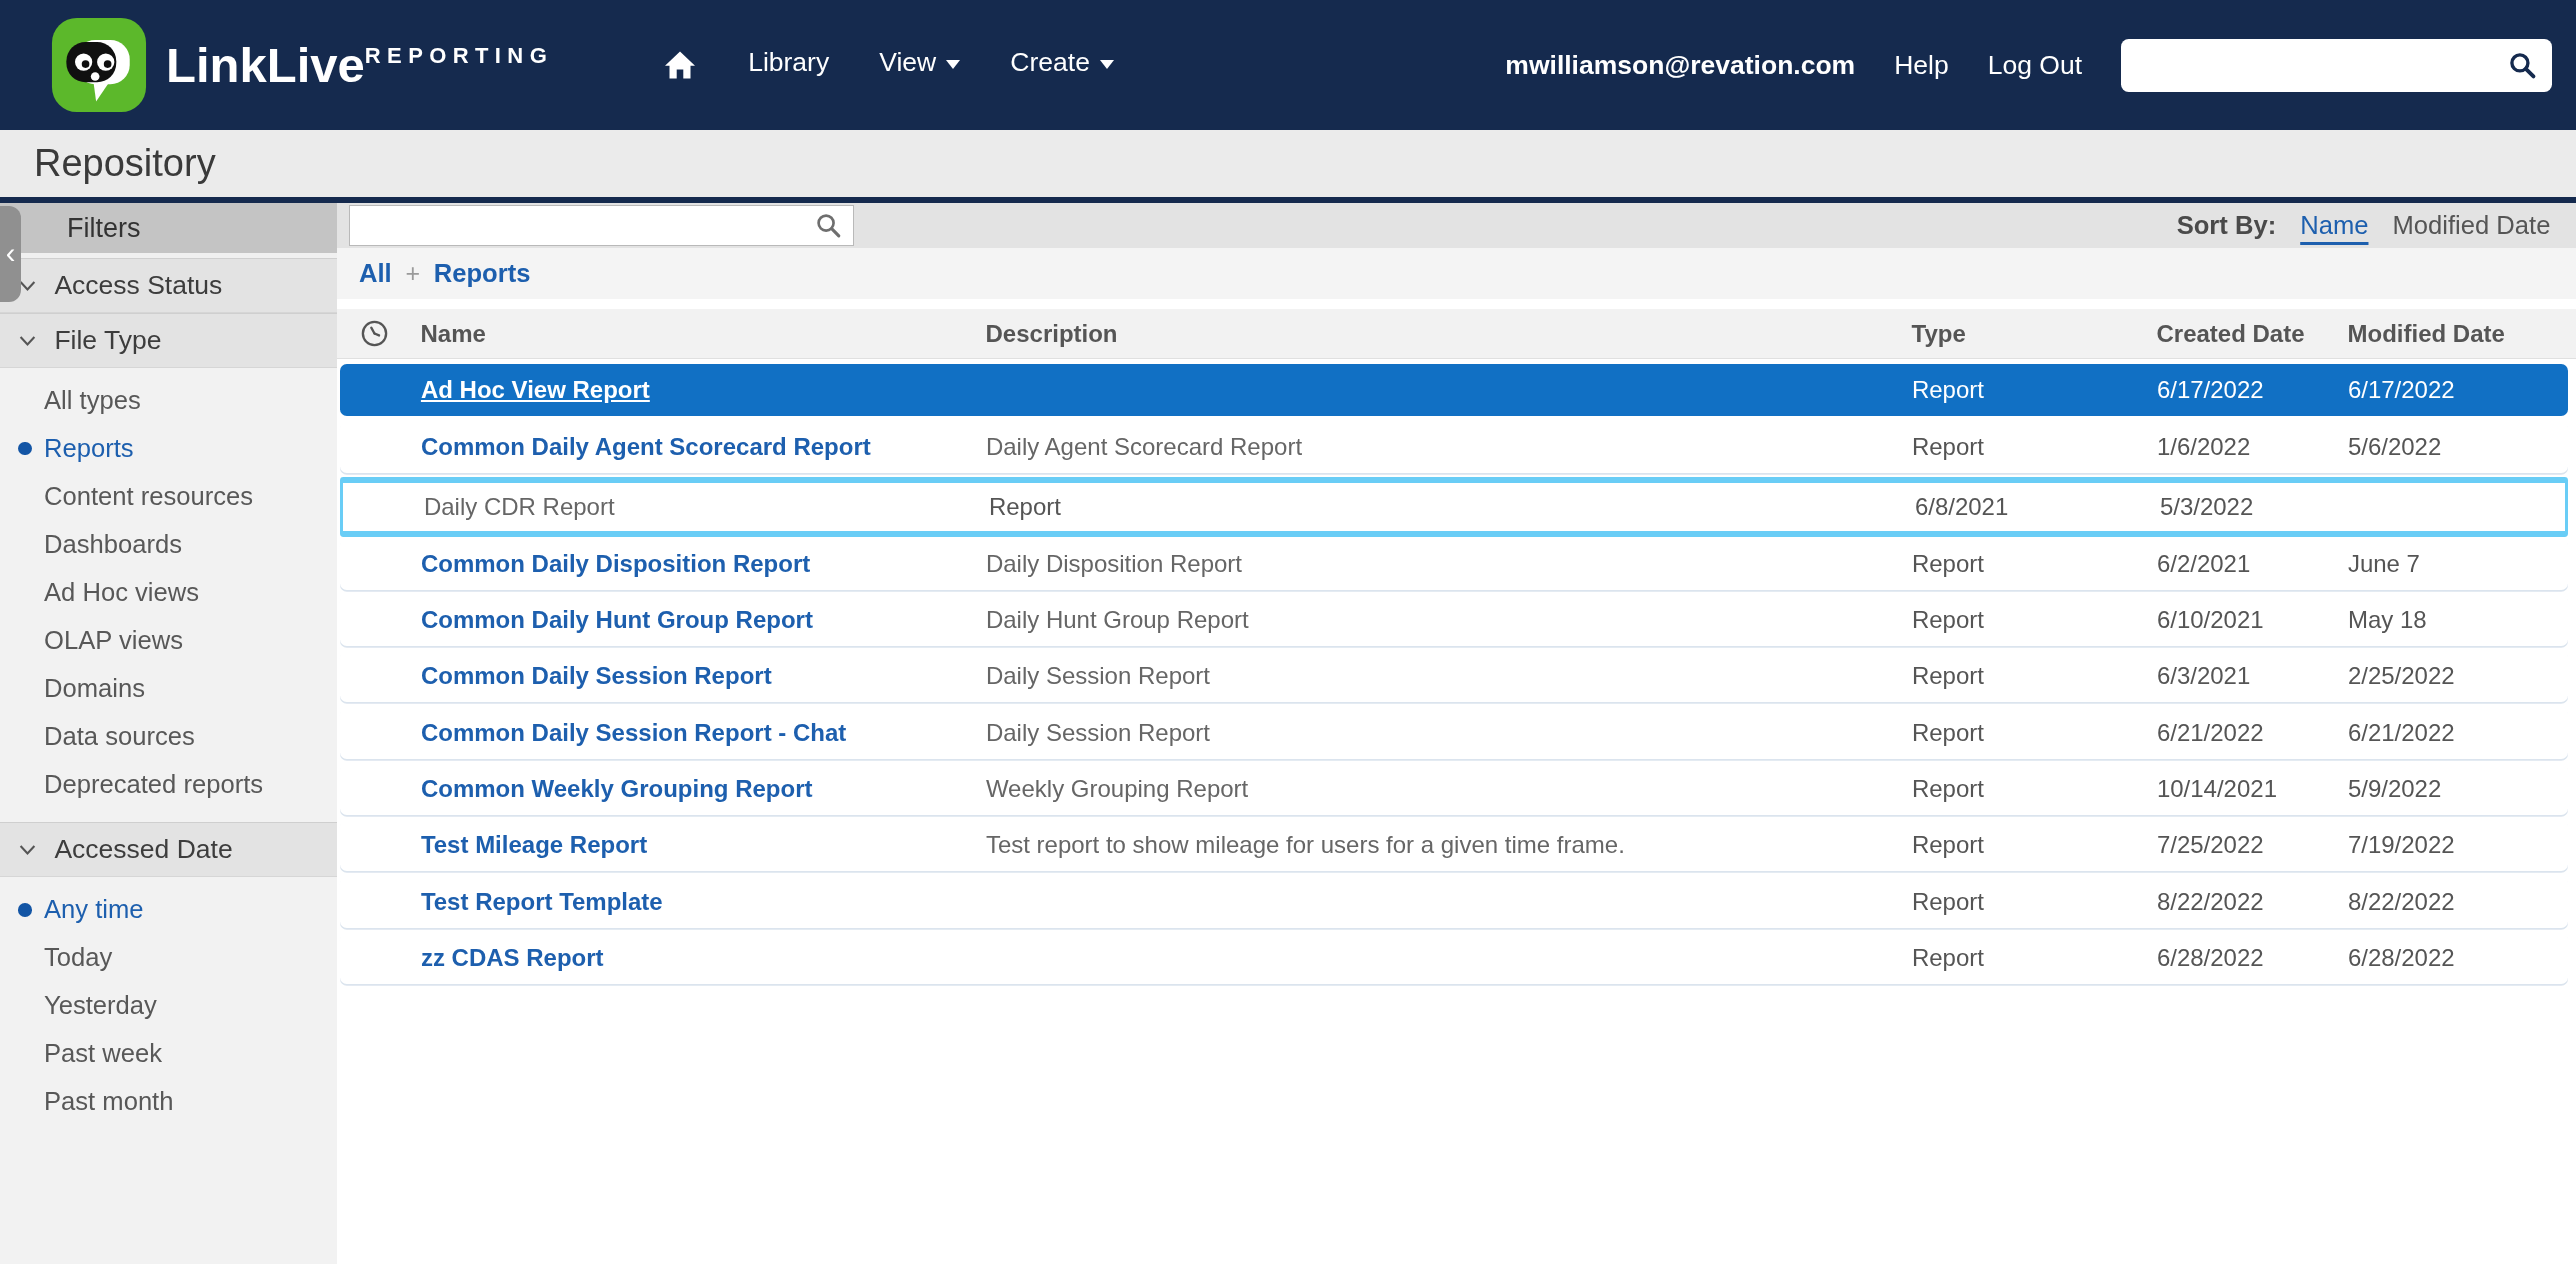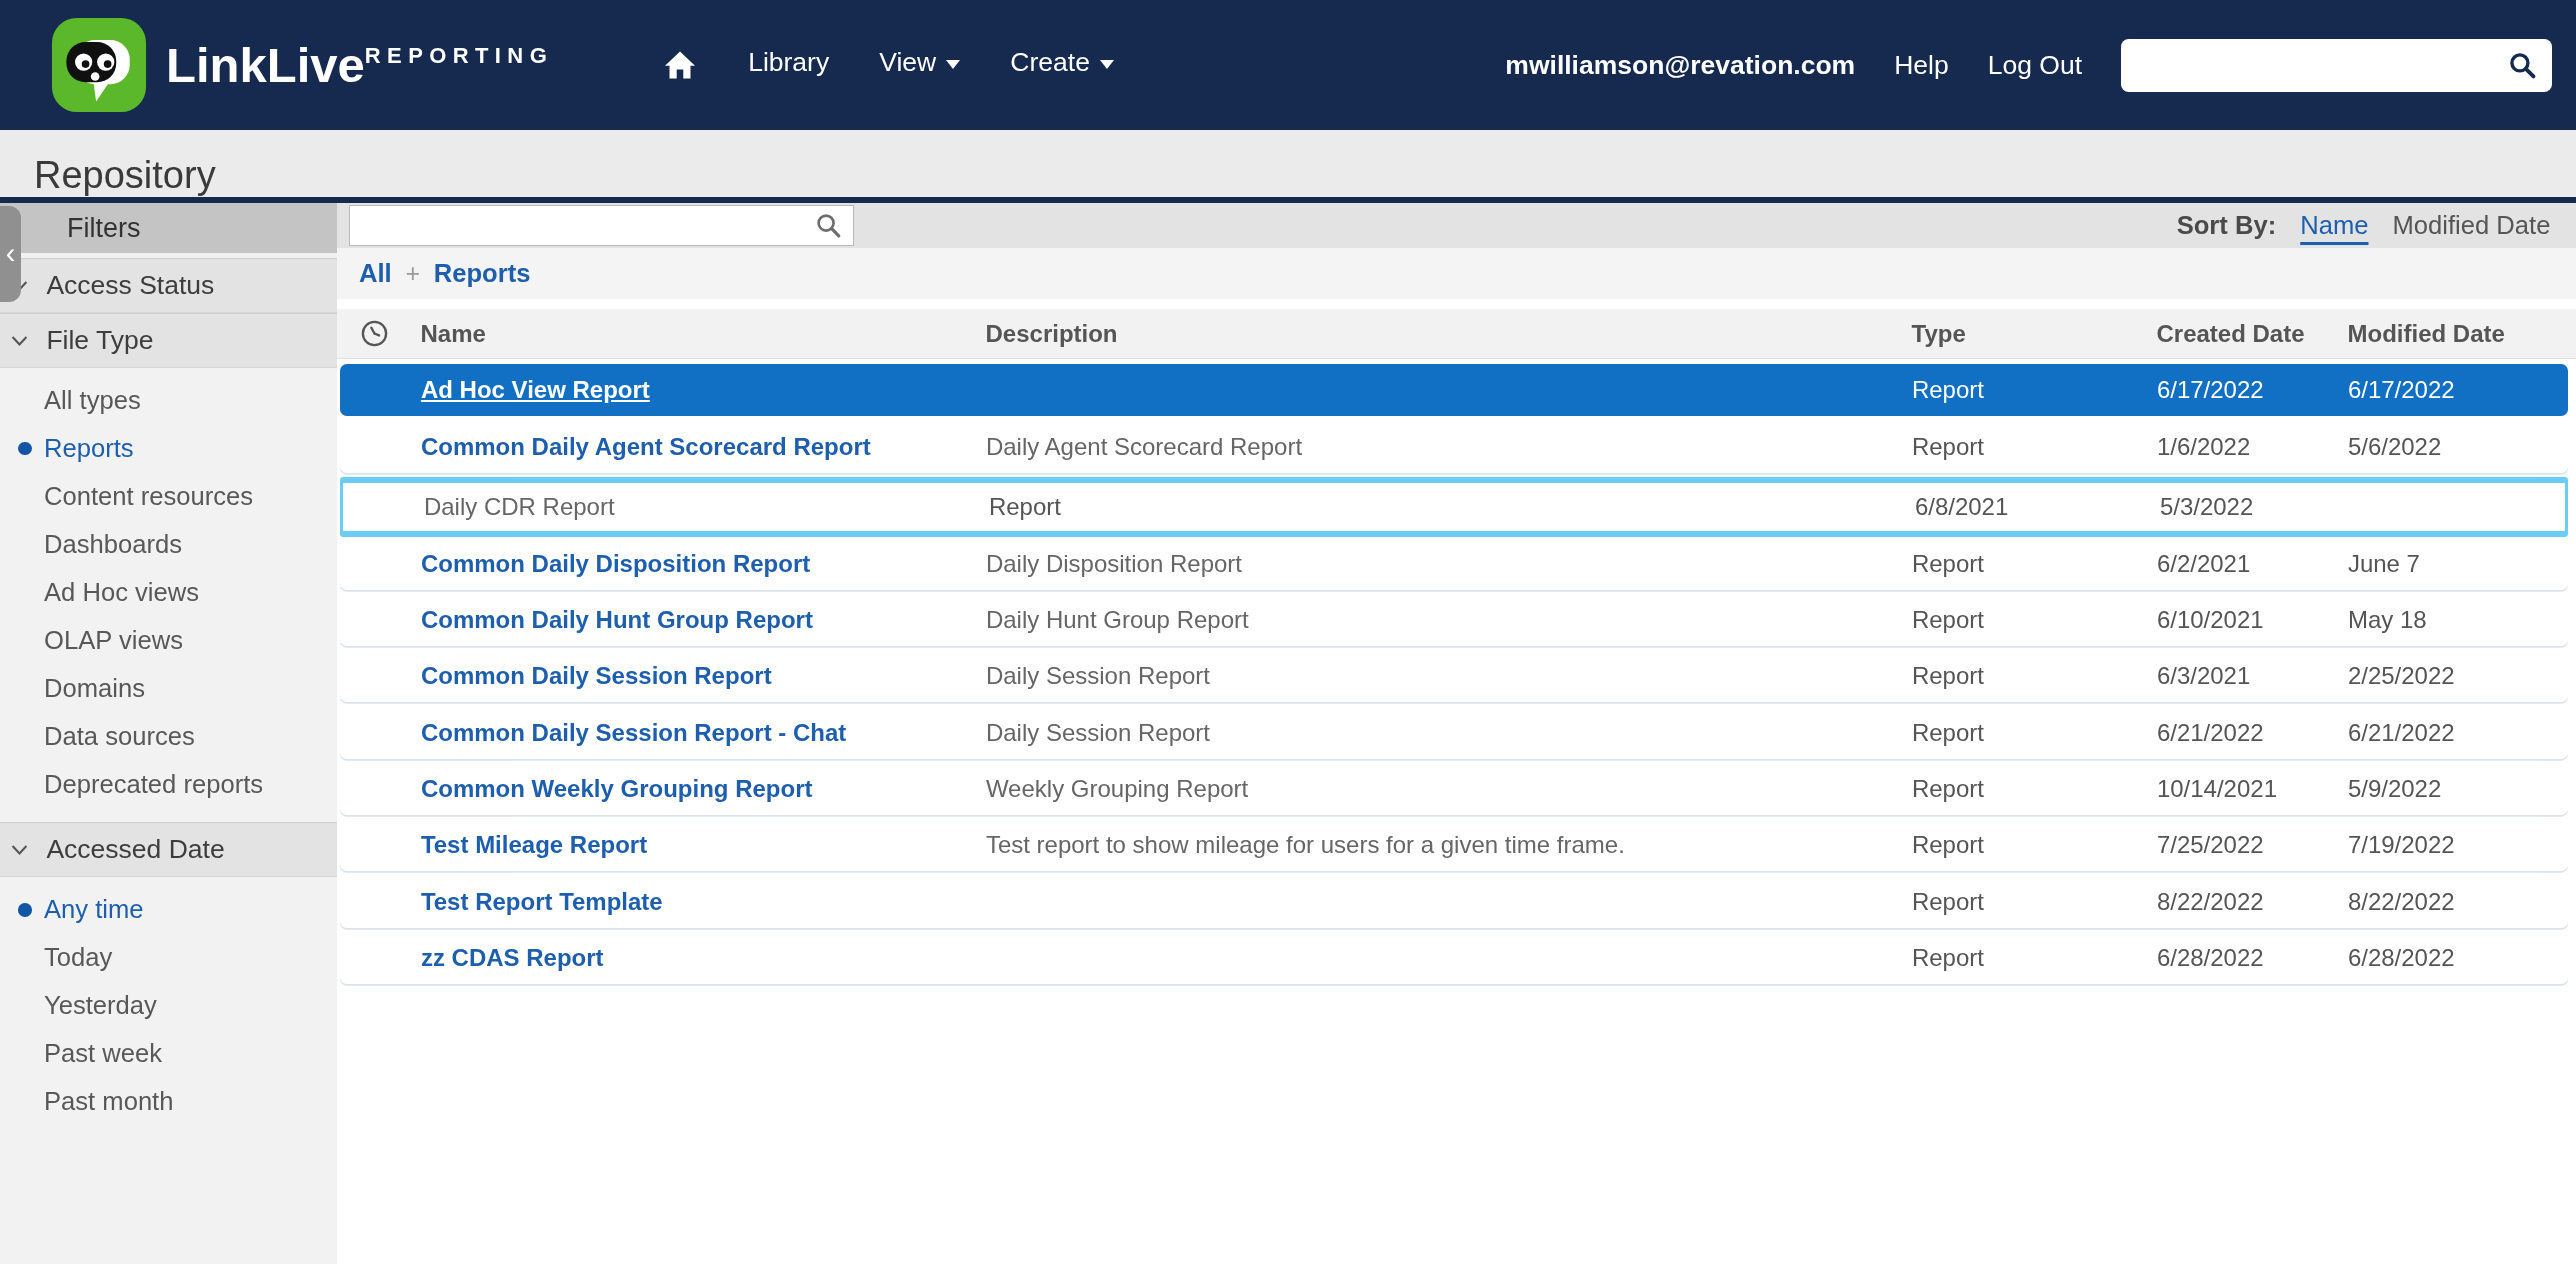--- a/index.html
+++ b/index.html
@@ -32,38 +32,38 @@
     border-top:9.4px solid #fff;margin-top:4.3px;}
   .nav-right{margin-left:auto;display:flex;align-items:center;gap:39px;font-size:26.5px;}
   .email{font-weight:bold;}
   .nav-link{color:#fff;text-decoration:none;cursor:pointer;}
   .nav-search{width:431px;height:53px;background:#fff;border-radius:7.7px;display:flex;
     align-items:center;padding:0 13.7px;}
   .nav-search input{flex:1;border:none;outline:none;font-size:24px;background:transparent;height:100%;}
   .nav-search svg{color:var(--navy);flex:none;}
 
   
-  .titlebar{height:67px;background:#ebebeb;display:flex;align-items:flex-end;
+  .titlebar{height:67px;background:#ebebeb;display:flex;align-items:center;
     padding-left:34px;font-size:38px;color:#3a3a3a;}
   .navy-line{height:6px;background:var(--navy);}
 
   
   .content{display:flex;height:1063px;align-items:stretch;}
 
   
   .sidebar{width:337px;flex:none;background:#f2f2f2;display:flex;flex-direction:column;overflow:hidden;}
   .filters-header{height:50px;flex:none;background:#c4c4c4;position:relative;display:flex;
     align-items:center;padding-left:67px;font-size:27px;color:#333;}
   .collapse-tab{position:absolute;left:0;top:2.6px;width:21.3px;height:96px;background:#909090;
     border-radius:0 12px 12px 0;color:#fff;display:flex;align-items:center;justify-content:center;
     font-size:29px;cursor:pointer;z-index:2;}
   .filters-gap{height:5.1px;background:#f0f0f0;flex:none;}
   .section-header{height:55px;background:#e3e3e3;border-top:0.9px solid #cfcfcf;
     border-bottom:0.9px solid #d6d6d6;display:flex;align-items:center;gap:15.4px;
-    padding-left:8px;font-size:26.5px;color:#3d3d3d;cursor:pointer;text-align:right;}
+    padding-left:16px;font-size:26.5px;color:#3d3d3d;cursor:pointer;text-align:right;}
   .section-header svg{flex:none;}
   .section-items{padding:8.5px 0 13.7px;}
   .sidebar-item{height:48px;display:flex;align-items:center;padding-left:44px;
     font-size:25.6px;color:#585858;position:relative;cursor:pointer;}
   .sidebar-item .bullet{display:none;position:absolute;left:18px;top:50%;margin-top:-6.8px;
     width:13.7px;height:13.7px;border-radius:50%;background:#1355a5;}
   .sidebar-item.selected{color:var(--link-blue);}
   .sidebar-item.selected .bullet{display:block;}
 
   

